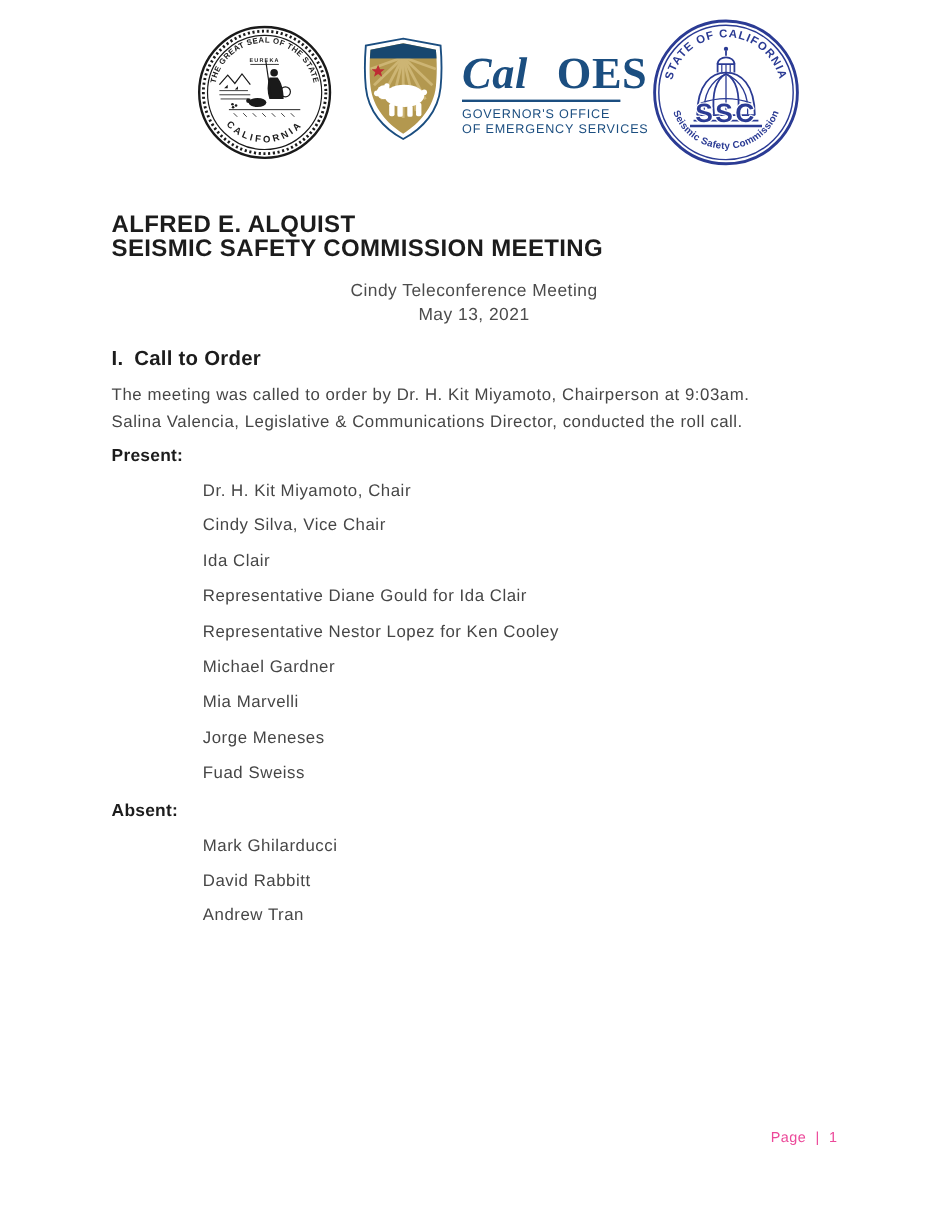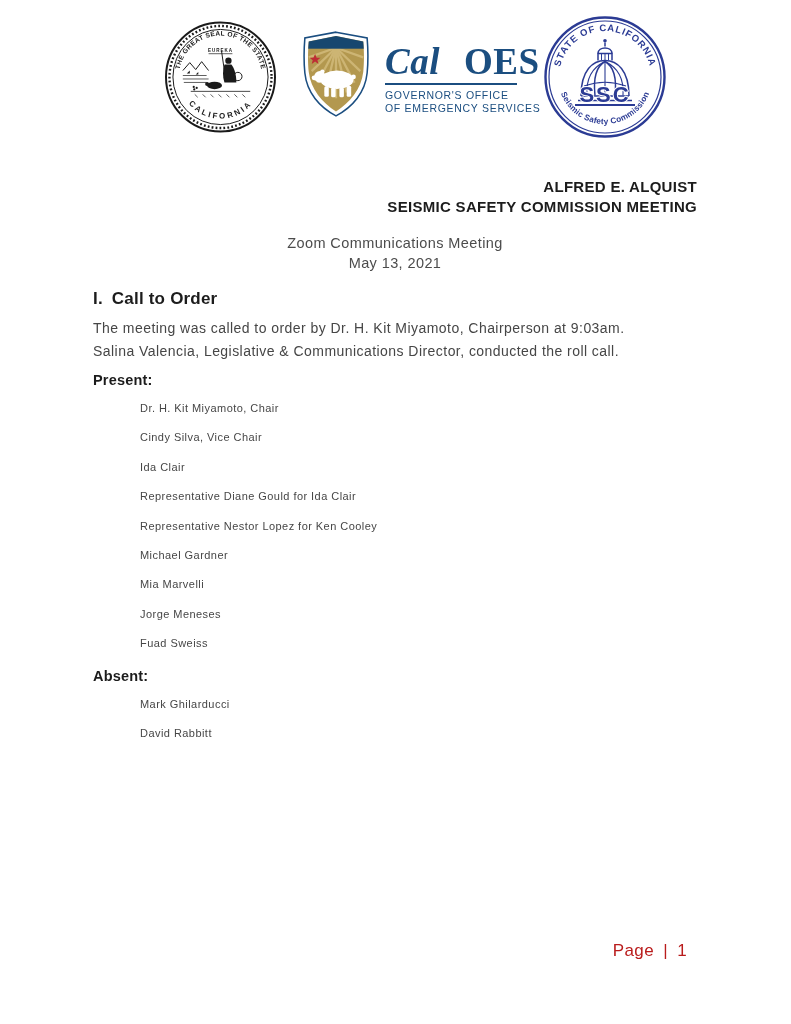--- a/index.html
+++ b/index.html
@@ -19,43 +19,43 @@
   }
   .oes-wordmark .cal { font-style:italic; margin-right:24px; }
   .oes-rule { border-top:2px solid #1B4E80; margin:3px 0 4px; width:132px; }
   .oes-sub {
     font-size:10.5px; font-weight:normal; letter-spacing:.7px;
     line-height:13px; white-space:nowrap;
   }
   
   .doc { position:absolute; left:93px; top:0; width:604px; color:#464646; }
   .title-block {
-    margin-top:177px; text-align:right; font-weight:bold; font-size:15px;
+    margin-top:177px; text-align:left; font-weight:bold; font-size:20px;
     line-height:20px; color:#1c1c1c; letter-spacing:.3px;
   }
   .subtitle-block {
     margin-top:16px; text-align:center; font-size:14.5px; line-height:20px;
     color:#4c4c4c; letter-spacing:.4px;
   }
   .section-heading {
     margin-top:16px; font-size:17px; line-height:20px; font-weight:bold;
     color:#1c1c1c; letter-spacing:.2px;
   }
   .section-heading .numeral { display:inline-block; margin-right:9px; }
   .body-par { margin-top:8px; }
   .body-line { font-size:14px; line-height:23px; letter-spacing:.45px; }
   .roster-label {
     margin-top:7px; font-size:14.5px; line-height:20px; font-weight:bold;
     color:#1c1c1c; letter-spacing:.2px;
   }
   ul.roster { list-style:none; margin-top:4px; padding-left:47px; }
-  ul.roster li { font-size:11px; line-height:29.4px; letter-spacing:.45px; }
+  ul.roster li { font-size:14px; line-height:29.4px; letter-spacing:.45px;margin-left:29px; }
   .page-footer {
-    position:absolute; top:941px; right:104px; font-size:17px;
-    color:#b91c1c; letter-spacing:.4px; word-spacing:4px;
+    position:absolute; top:941px; right:93px; font-size:12px;
+    color:#ec4899; letter-spacing:.4px; word-spacing:4px;
   }
   svg text { font-family:"Liberation Sans", sans-serif; }
 </style>
 </head>
 <body>
 
 <div class="page">
 
   <div class="logo-state">
     <svg width="115" height="112" viewBox="0 0 116 113">
@@ -175,21 +175,21 @@
   </div>
 
   <div class="doc">
 
     <div class="title-block">
       <div>ALFRED E. ALQUIST</div>
       <div>SEISMIC SAFETY COMMISSION MEETING</div>
     </div>
 
     <div class="subtitle-block">
-      <div>Zoom Communications Meeting</div>
+      <div>Cindy Teleconference Meeting</div>
       <div>May 13, 2021</div>
     </div>
 
     <div class="section-heading">
       <span class="numeral">I.</span><span>Call to Order</span>
     </div>
 
     <div class="body-par">
       <div class="body-line">The meeting was called to order by Dr. H. Kit Miyamoto, Chairperson at 9:03am.</div>
       <div class="body-line">Salina Valencia, Legislative &amp; Communications Director, conducted the roll call.</div>
@@ -207,19 +207,20 @@
         <li>Mia Marvelli</li>
         <li>Jorge Meneses</li>
         <li>Fuad Sweiss</li>
       </ul>
 
     <div class="roster-label">Absent:</div>
     <ul class="roster">
 
         <li>Mark Ghilarducci</li>
         <li>David Rabbitt</li>
+        <li>Andrew Tran</li>
       </ul>
 
   </div>
 
   <div class="page-footer">Page | 1</div>
 
 </div>
 
 </body></html>

